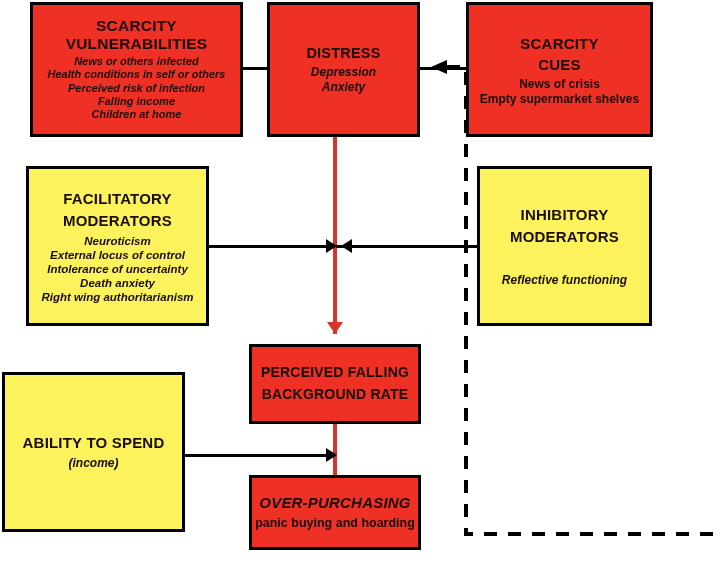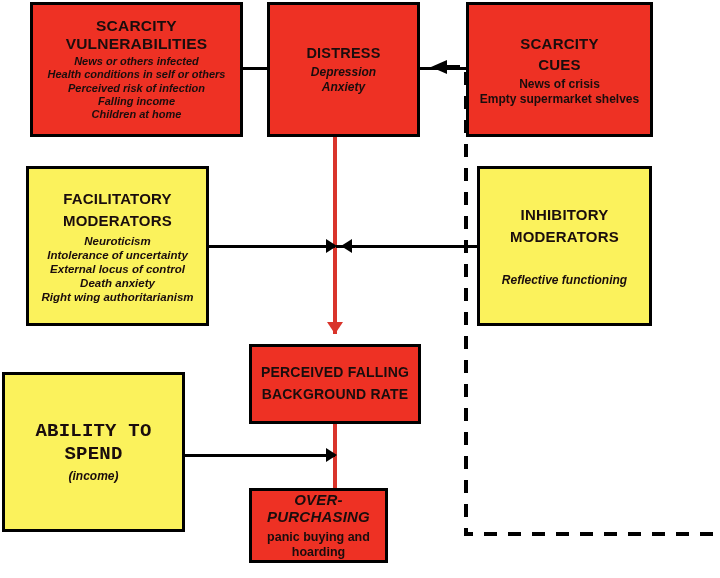--- a/index.html
+++ b/index.html
@@ -64,24 +64,24 @@
   #n-facil .sub   { font-size: 11.5px; margin-top: 2px; }
 
   #n-inhib     { left: 477px; top: 166px; width: 175px; height: 160px; gap: 8px; }
   #n-inhib .title { font-size: 15px; line-height: 1.45; }
   #n-inhib .sub   { font-size: 12px; margin-top: 18px; }
 
   #n-rate      { left: 249px; top: 344px; width: 172px; height: 80px; }
   #n-rate .title { font-size: 14px; line-height: 1.55; }
 
   #n-ability   { left: 2px;   top: 372px; width: 183px; height: 160px; }
-  #n-ability .title { font-size: 19px; font-family: Liberation Mono, monospace; }
+  #n-ability .title { font-size: 15px; }
   #n-ability .sub   { font-size: 12px; margin-top: 4px; }
 
-  #n-over      { left: 249px; top: 488px; width: 139px; height: 75px; }
+  #n-over      { left: 249px; top: 475px; width: 172px; height: 75px; }
   #n-over .title { font-size: 15px; font-style: italic; }
   #n-over .sub-plain { font-size: 12.5px; margin-top: 4px; }
 
   
   .edge { position: absolute; z-index: 1; }
   .hline { background: #000000; height: 3px; }
   .vline-red { background: #d9342b; width: 4px; }
 
   #e-vuln-distress { left: 240px; top: 67px;  width: 30px; }
   #e-distress-cues { left: 417px; top: 67px;  width: 52px; }
@@ -181,22 +181,22 @@
     </div>
   </div>
 
   <div class="node yellow" id="n-facil">
     <div class="title">
       <div>FACILITATORY</div>
       <div>MODERATORS</div>
     </div>
     <div class="sub">
       <div>Neuroticism</div>
+      <div>External locus of control</div>
       <div>Intolerance of uncertainty</div>
-      <div>External locus of control</div>
       <div>Death anxiety</div>
       <div>Right wing authoritarianism</div>
     </div>
   </div>
 
   <div class="node yellow" id="n-inhib">
     <div class="title">
       <div>INHIBITORY</div>
       <div>MODERATORS</div>
     </div>

